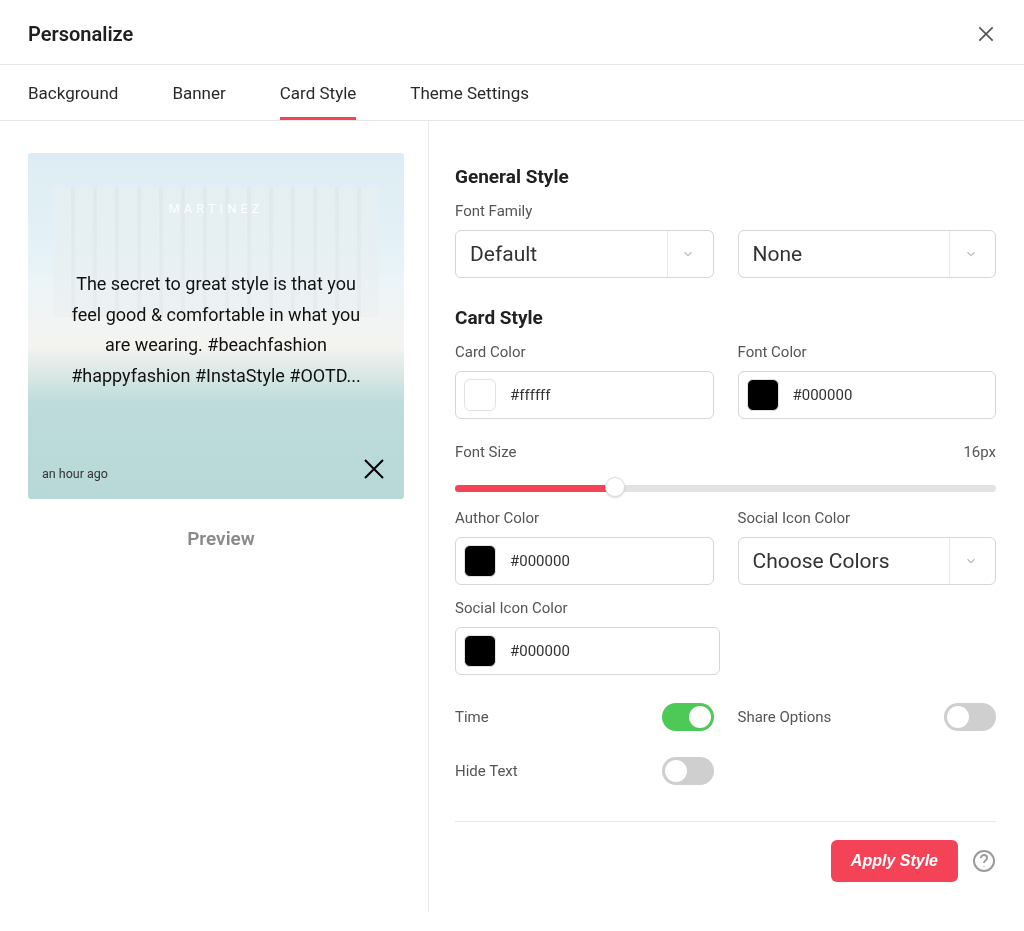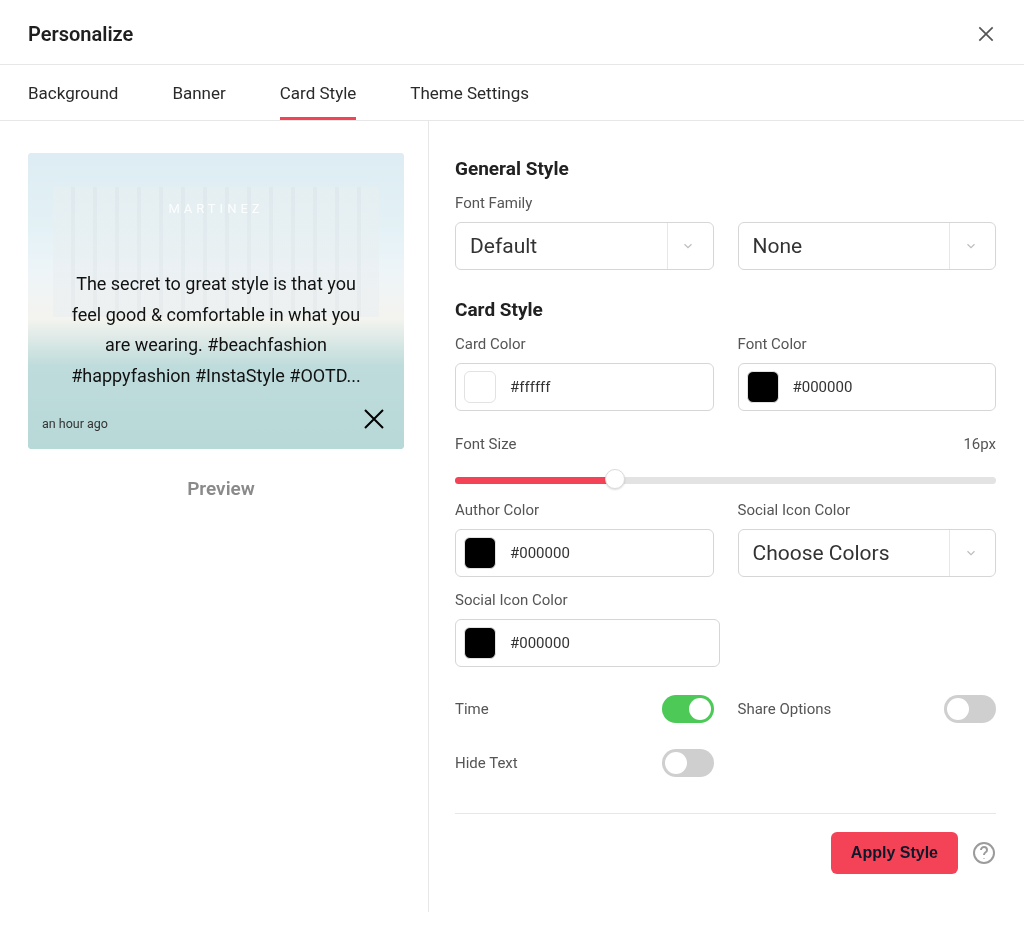--- a/index.html
+++ b/index.html
@@ -48,21 +48,21 @@
     display: flex;
     height: calc(931px - 140px);
   }
   .left {
     width: 428px;
     padding: 32px 14px 0 28px;
   }
   .preview-card {
     position: relative;
     width: 376px;
-    height: 296px;
+    height: 346px;
     border-radius: 4px;
     overflow: hidden;
     background: linear-gradient(to bottom,
       #b9d9e6 0%,
       #c6e2ec 26%,
       #dbeaf0 40%,
       #e7e7de 56%,
       #78b6b4 72%,
       #6aafad 100%);
     display:flex;
@@ -127,21 +127,21 @@
   .right {
     flex: 1;
     border-left: 1px solid #e7e7e7;
     padding: 24px 28px 0 26px;
     overflow: auto;
   }
   .section-title {
     font-size: 19px;
     font-weight: 700;
     color:#212121;
-    margin-top: 12px;
+    margin-top: 20px;
   }
   .section-title.mt { margin-top: 28px; }
   .field-label {
     font-size: 15px;
     color: #555;
     margin-top: 14px;
   }
   .row2 {
     display: grid;
     grid-template-columns: 1fr 1fr;
@@ -235,25 +235,26 @@
   .toggle.on{ background:#4cc956; }
   .toggle.on .knob{ left:auto; right:3px; }
 
   .footer-bar{
     margin-top:36px;
     border-top:1px solid #e7e7e7;
     padding-top:18px;
     display:flex; justify-content:flex-end; align-items:center; gap:14px;
   }
   .apply-btn{
-    background:#f44356; color:#0f172a;
+    background:#f44356; color:#ffffff;
     font-size:16px; font-weight:600;
     border:none; border-radius:6px;
     padding:12px 20px;
     cursor:pointer;
+    font-style:italic;
   }
   .help-icon{
     width:24px;height:24px; stroke:#9b9b9b; stroke-width:2; fill:none;
   }
 </style>
 </head>
 <body>
 
 <div class="header">
   <div class="title">Personalize</div>

